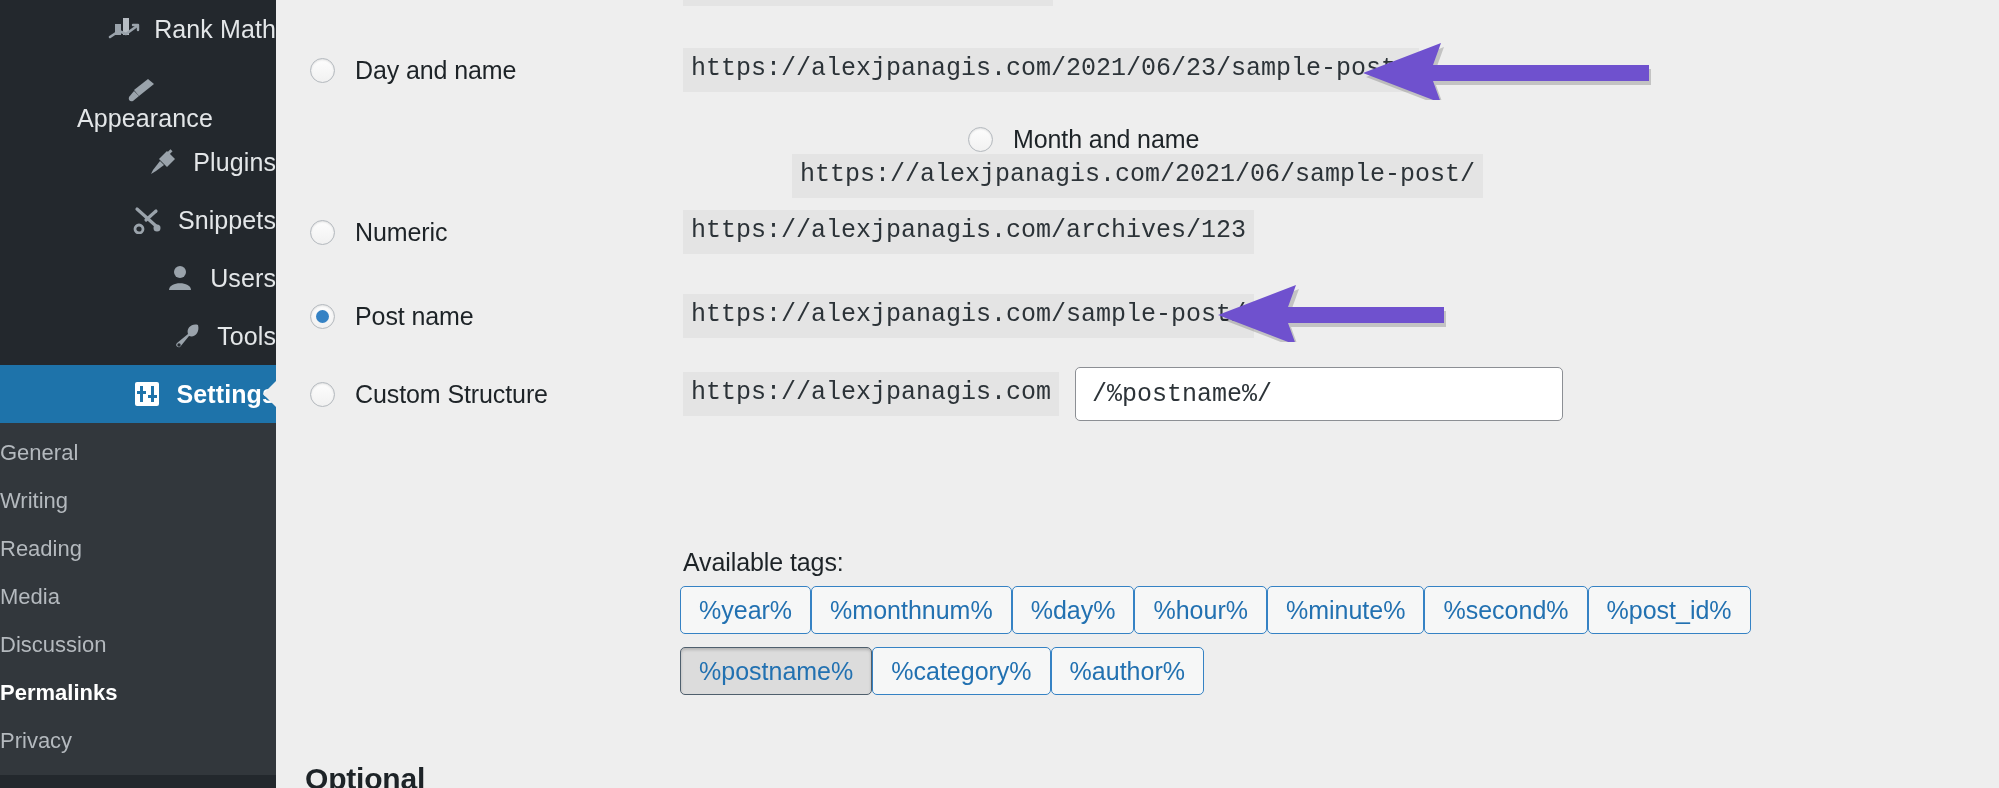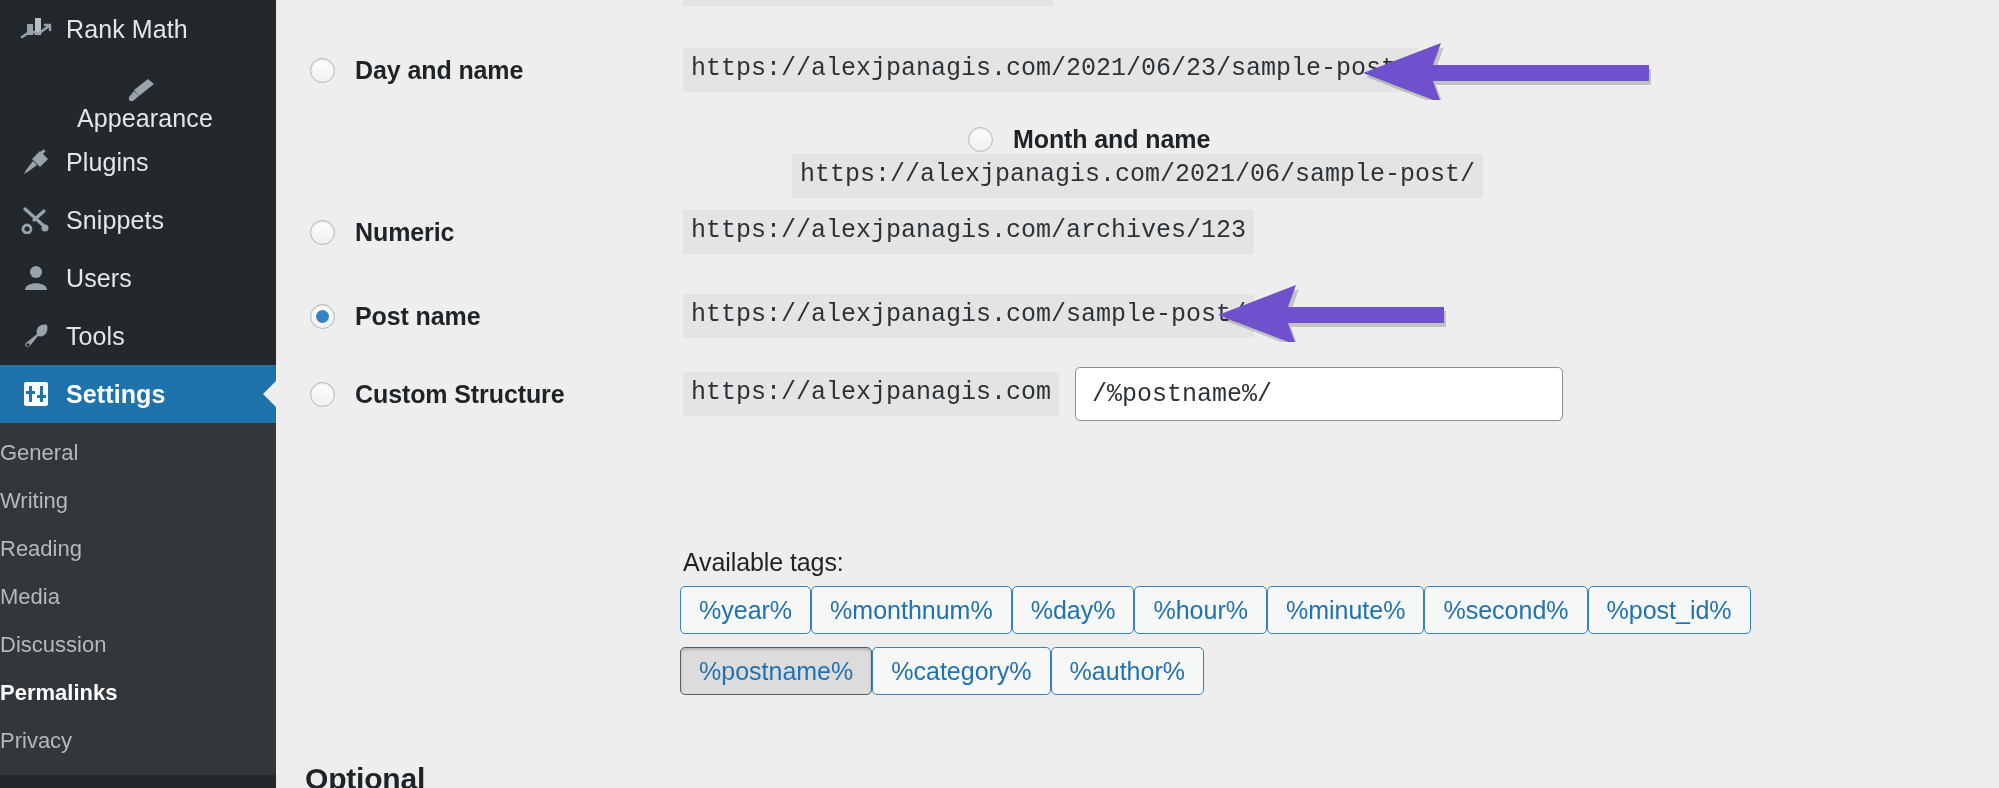--- a/index.html
+++ b/index.html
@@ -34,20 +34,21 @@
   .menu-item {
     position: relative;
     display: flex;
     align-items: center;
     height: 58px;
     padding-left: 14px;
     box-sizing: border-box;
     color: #e3e6e8;
     font-size: 25px;
     letter-spacing: 0.1px;
+    justify-content: flex-end;
   }
   .menu-item .mi-icon {
     width: 44px;
     min-width: 44px;
     height: 34px;
     display: flex;
     align-items: center;
     justify-content: center;
     margin-right: 8px;
   }
@@ -132,21 +133,21 @@
     content: "";
     position: absolute;
     left: 50%; top: 50%;
     width: 13px; height: 13px;
     margin: -6.5px 0 0 -6.5px;
     border-radius: 50%;
     background: #3582c4;
   }
   .radio-label {
     font-size: 25px;
-    font-weight: 700;
+    font-weight: 400;
     color: #1d2327;
     letter-spacing: -0.1px;
     white-space: nowrap;
   }
   .url-code {
     display: inline-block;
     background: #e4e4e4;
     color: #2c3338;
     font-family: "Liberation Mono", "DejaVu Sans Mono", monospace;
     font-size: 25px;

